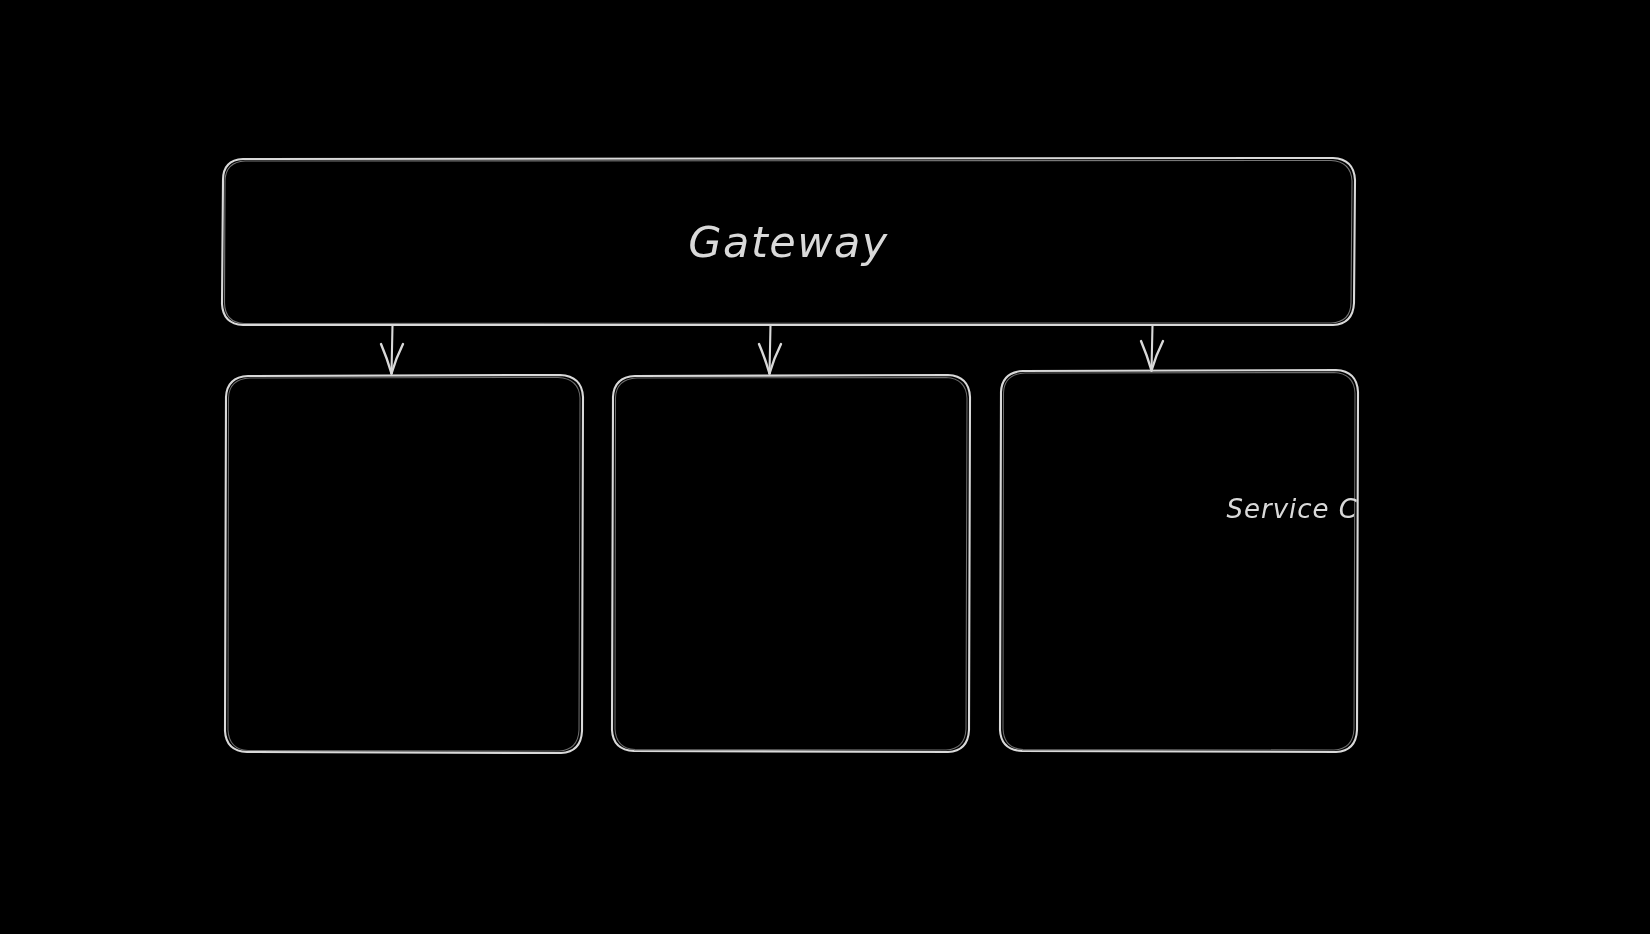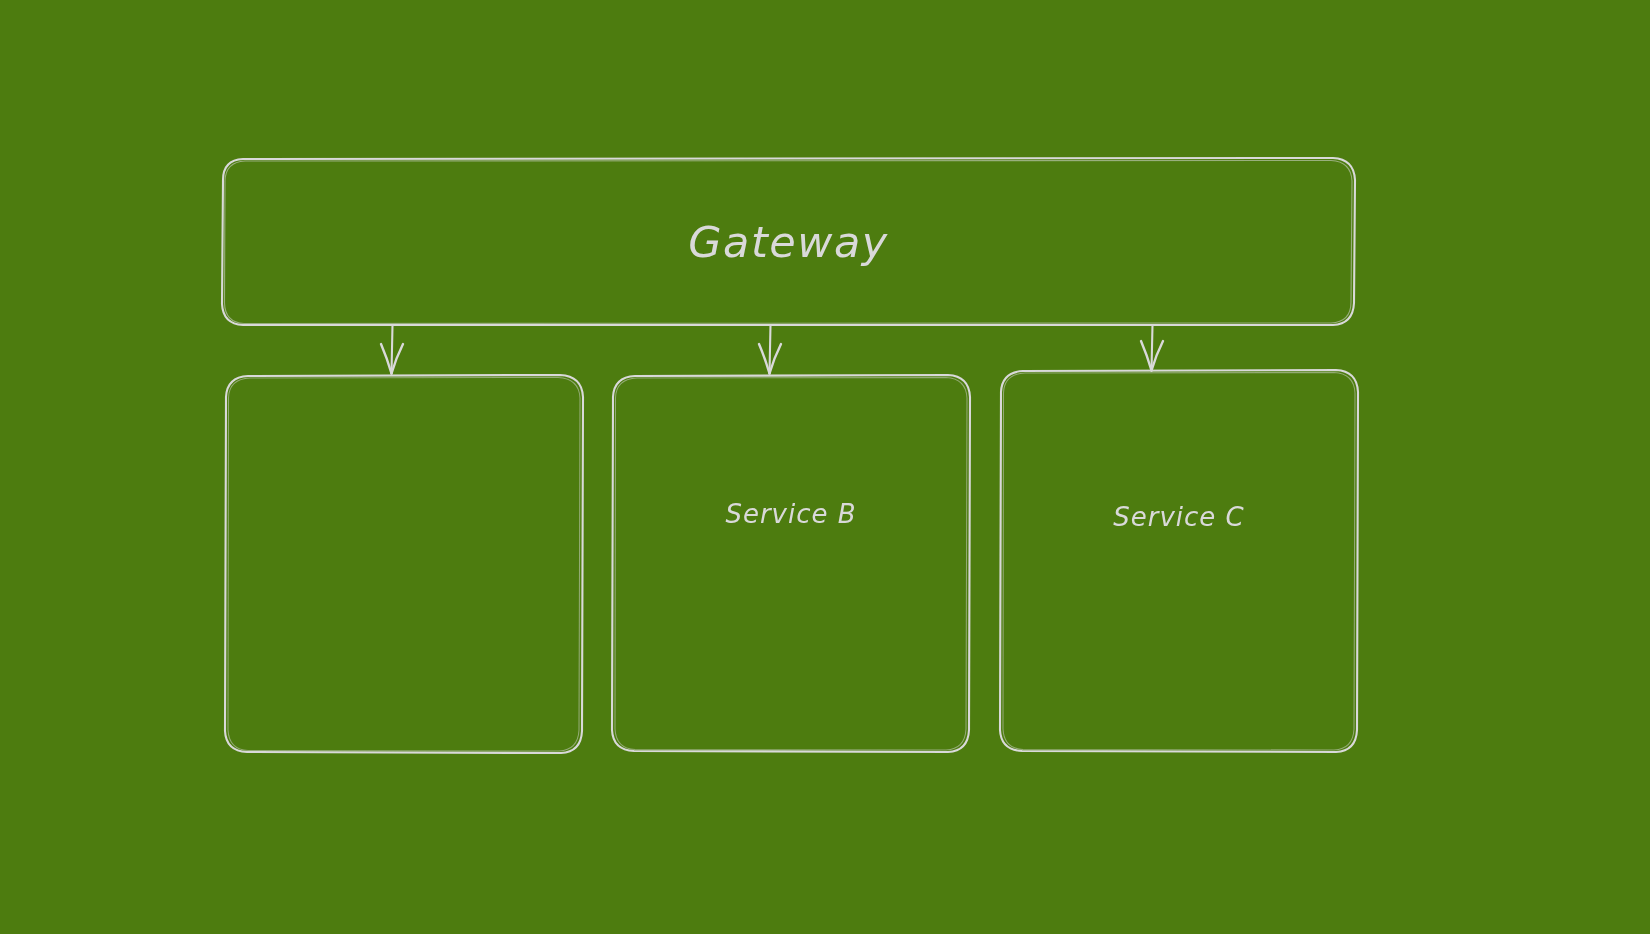--- a/index.html
+++ b/index.html
@@ -11,21 +11,21 @@
     height: 934px;
     overflow: hidden;
   }
   body {
     font-family: "DejaVu Sans", sans-serif;
   }
   #canvas {
     position: relative;
     width: 1650px;
     height: 934px;
-    background: #4d7c0f;
+    background: #000000;
   }
   #sketch-layer {
     position: absolute;
     left: 0;
     top: 0;
     width: 1650px;
     height: 934px;
     pointer-events: none;
   }
   .node {
@@ -63,23 +63,24 @@
     height: 378px;
   }
   #node-service-b {
     left: 612px;
     top: 375px;
     width: 358px;
     height: 377px;
   }
   #node-service-c {
     left: 1000px;
-    top: 376px;
+    top: 368px;
     width: 358px;
     height: 382px;
+    justify-content: flex-end;
   }
   #node-service-a .node-label,
   #node-service-b .node-label,
   #node-service-c .node-label {
     font-size: 26px;
     letter-spacing: 1px;
     position: relative;
     top: -50px;
   }
 </style>
@@ -138,21 +139,18 @@
       </g>
 
     </g>
   </svg>
 
   <div class="node" id="node-gateway">
     <span class="node-label">Gateway</span>
   </div>
 
 
-  <div class="node" id="node-service-b">
-    <span class="node-label">Service B</span>
-  </div>
 
   <div class="node" id="node-service-c">
     <span class="node-label">Service C</span>
   </div>
 
 </div>
 
 </body></html>

